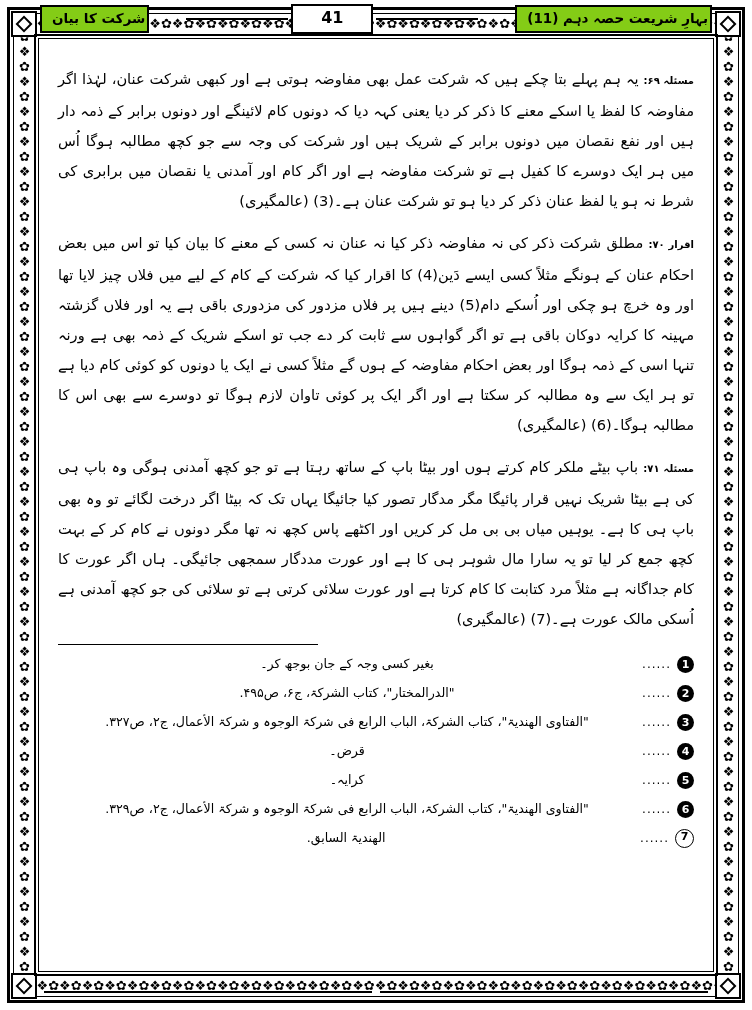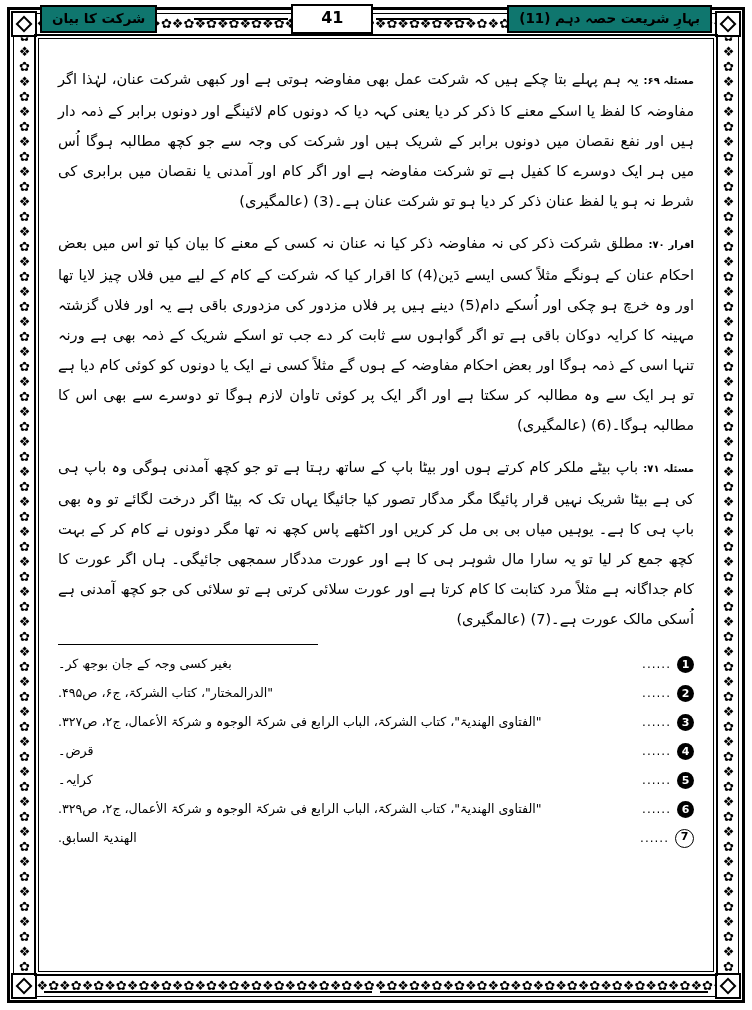--- a/index.html
+++ b/index.html
@@ -92,22 +92,22 @@
     top: 2px;
     right: 40px;
     height: 34px;
     display: flex;
     align-items: center;
     justify-content: center;
     direction: rtl;
   }
   .hdr-plate {
     border: 2px solid #000;
-    background: #0f766e;
-    padding: 1px 10px 3px 10px;
+    background: #84cc16;
+    padding: 1px 2px 3px 10px;
     font-size: 13.5px;
     font-weight: bold;
     font-family: "DejaVu Sans", sans-serif;
     line-height: 20px;
     white-space: nowrap;
   }
   .hdr-plate.right { margin-left: 34px; }
   .hdr-plate.left  { margin-right: 34px; }
   .hdr-page {
     border: 2px solid #000;
@@ -219,21 +219,21 @@
     font-weight: bold;
   }
   .fn-dots {
     flex: 0 0 auto;
     letter-spacing: 1px;
     font-size: 12px;
     color: #000;
   }
   .fn-text {
     flex: 1 1 auto;
-    text-align: left;
+    text-align: center;
   }
   .fn-7 .fn-num { background: #fff; color: #000; border: 1.5px solid #000; line-height: 14px;}
 </style>
 </head>
 <body>
 
 <div class="page">
 
   <div class="border-outer"></div>
   <div class="border-mid"></div>

